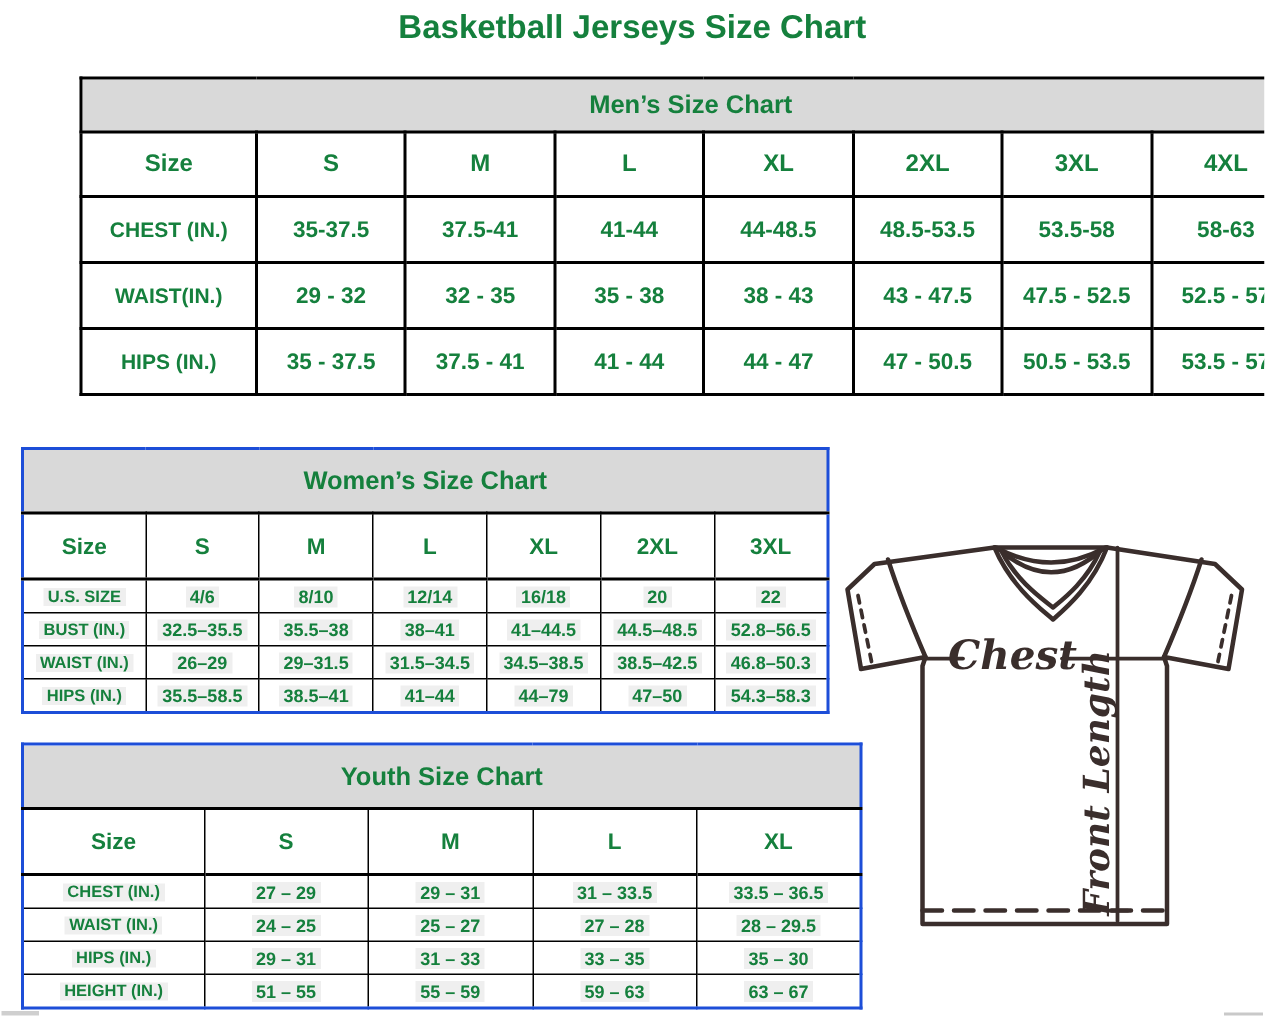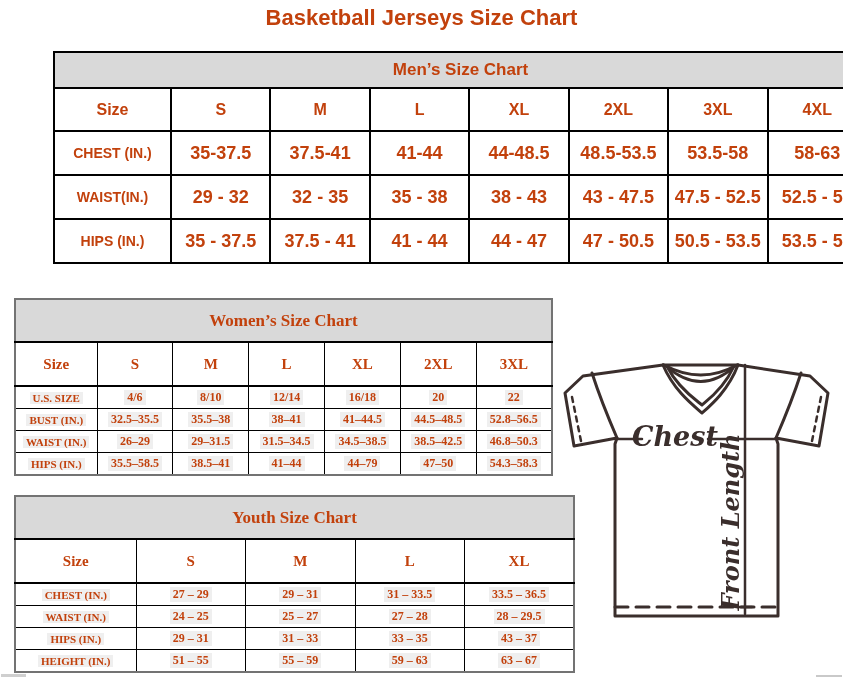--- a/index.html
+++ b/index.html
@@ -1,34 +1,34 @@
 <!DOCTYPE html>
 <html><head>
 <meta charset="utf-8">
 <style>
   html,body{margin:0;padding:0;background:#ffffff;}
   #page{position:relative;width:843px;height:679px;background:#ffffff;overflow:hidden;
-        font-family:"Liberation Sans",sans-serif;color:#c2410c;}
+        font-family:"Liberation Sans",sans-serif;color:#15803d;}
   #main-title{position:absolute;top:5px;left:0;width:843px;text-align:center;
               font-size:22px;font-weight:bold;}
   .tbl-wrap{position:absolute;}
   table{border-collapse:collapse;table-layout:fixed;width:100%;}
   td{text-align:center;vertical-align:middle;padding:0;overflow:hidden;white-space:nowrap;}
   
   #mens-wrap{left:14px;top:51px;width:815px;padding-left:39px;}
   .mens td{border:2px solid #000;}
   .mens .band-row td{height:34px;}
   .mens .size-row td{height:41px;font-size:16px;font-weight:bold;}
-  .mens .data-row td{height:42px;font-size:18px;font-weight:bold;}
+  .mens .data-row td{height:42px;font-size:15px;font-weight:bold;}
   .mens .data-row td.rowlabel{font-size:14px;}
   
   #womens-wrap{left:14px;top:298px;width:539px;}
   #youth-wrap{left:14px;top:495px;width:561px;}
   .small-tbl td{border:1px solid #000;}
-  .small-tbl{border:2px solid #737373;font-family:Liberation Serif, serif;}
+  .small-tbl{border:2px solid #1d4ed8;}
   .small-tbl .band-row td{border-bottom:2px solid #000;height:41px;}
   .small-tbl .size-row td{border-bottom:2px solid #000;height:42px;font-size:15px;font-weight:bold;}
   .small-tbl .data-row td{height:21px;font-size:12px;font-weight:bold;}
   .small-tbl .data-row td.rowlabel{font-size:11px;}
   .band{background:#d9d9d9;font-weight:bold;font-size:17px;text-align:center;}
   .hl{display:inline-block;background:#efefef;padding:0 3px;}
   
   #jersey{position:absolute;left:555px;top:352px;width:288px;height:310px;}
   .diagram-label{font-family:"DejaVu Serif",serif;font-style:italic;font-weight:bold;fill:#3a2e2c;}
   
@@ -198,21 +198,21 @@
         <td><span class="hl">24 – 25</span></td>
         <td><span class="hl">25 – 27</span></td>
         <td><span class="hl">27 – 28</span></td>
         <td><span class="hl">28 – 29.5</span></td>
       </tr>
       <tr class="data-row">
         <td class="rowlabel"><span class="hl">HIPS (IN.)</span></td>
         <td><span class="hl">29 – 31</span></td>
         <td><span class="hl">31 – 33</span></td>
         <td><span class="hl">33 – 35</span></td>
-        <td><span class="hl">43 – 37</span></td>
+        <td><span class="hl">35 – 30</span></td>
       </tr>
       <tr class="data-row">
         <td class="rowlabel"><span class="hl">HEIGHT (IN.)</span></td>
         <td><span class="hl">51 – 55</span></td>
         <td><span class="hl">55 – 59</span></td>
         <td><span class="hl">59 – 63</span></td>
         <td><span class="hl">63 – 67</span></td>
       </tr>
     </tbody>
       </table>

